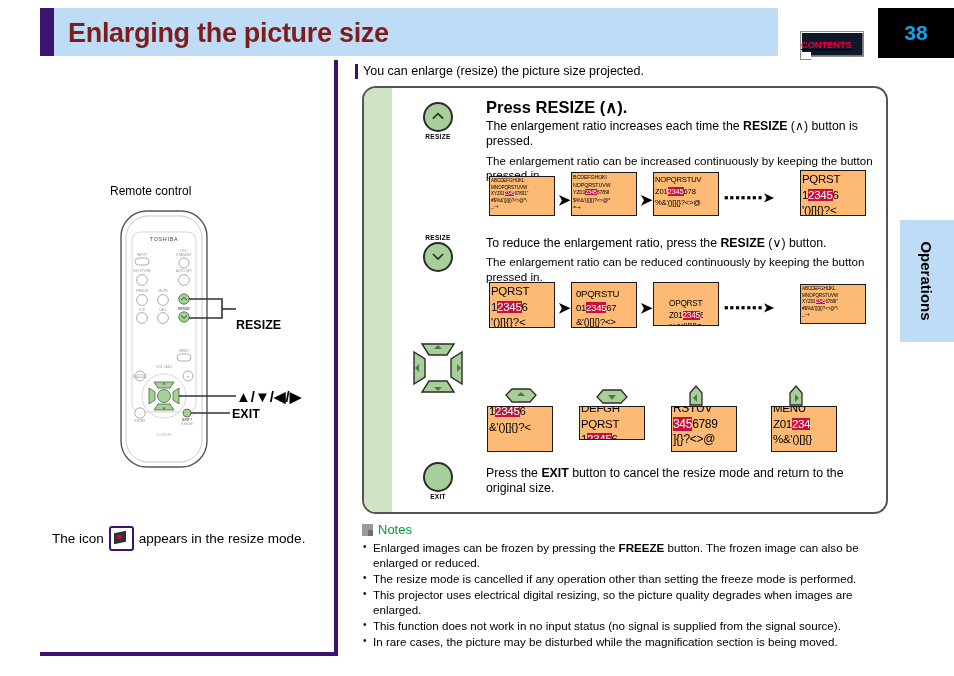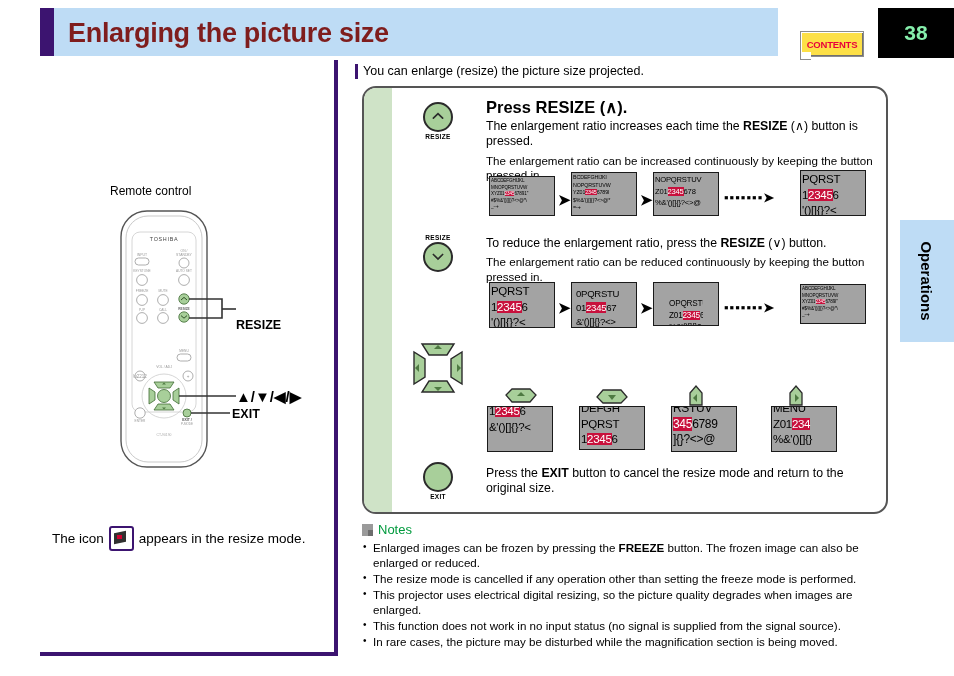--- a/index.html
+++ b/index.html
@@ -20,35 +20,36 @@
     position:absolute;left:40px;top:8px;width:14px;height:48px;
     background:#3c1470;
   }
   #page-title{
     position:absolute;left:68px;top:18px;
     font-size:27px;font-weight:bold;letter-spacing:-0.3px;
     color:#7f1d1d;
   }
   #contents-btn{
     position:absolute;left:800px;top:31px;width:62px;height:24px;
-    background:#fde047;border:1px solid #8c8c8c;
+    background:#0f172a;border:1px solid #8c8c8c;
     box-shadow:inset 1px 1px 0 #ffffff, inset -1px -1px 0 #707070;
-    display:flex;align-items:center;justify-content:center;
+    display:flex;align-items:center;
     cursor:pointer;
+    text-decoration:underline;
   }
   #contents-btn span{
     color:#e8003c;font-size:9.5px;font-weight:bold;letter-spacing:-0.2px;
   }
   #contents-tab{
     position:absolute;left:800px;top:52px;width:10px;height:7px;
     background:#ffffff;border-left:1px solid #8c8c8c;border-bottom:1px solid #8c8c8c;
   }
   #page-number{
     position:absolute;left:878px;top:8px;width:76px;height:50px;
-    background:#000;color:#86efac;
+    background:#000;color:#0ea5e9;
     display:flex;align-items:center;justify-content:center;
     font-size:21px;font-weight:bold;
   }
 
   
   #side-tab{
     position:absolute;left:900px;top:220px;width:54px;height:122px;
     background:#bedcf5;
   }
   #side-tab-label{
@@ -130,21 +131,21 @@
     transform:translate(-50%,-55%);
   }
   .step-body{position:absolute;}
   .step-title{font-size:16.5px;font-weight:bold;margin-bottom:2px;}
   .step-text{font-size:12.3px;line-height:1.25;}
   .step-sub{font-size:11.6px;line-height:1.25;margin-top:4px;}
   b{font-weight:bold;}
 
   
   .grid-img{
-    position:absolute;background:#a3a3a3;border:1px solid #1a1a1a;
+    position:absolute;background:#fdba74;border:1px solid #1a1a1a;
     overflow:hidden;font-family:"Liberation Sans", sans-serif;
     box-sizing:border-box;
   }
   .grid-img .row{white-space:nowrap;overflow:hidden;}
   .hl{background:#c8103c;color:#ffffff;}
   .seq-arrow{
     position:absolute;color:#000;font-size:15px;font-weight:bold;line-height:1;
   }
   .dots-arrow{
     position:absolute;font-size:13px;letter-spacing:1px;font-weight:bold;
@@ -397,21 +398,21 @@
   <svg class="dir-marker" style="left:424px;top:296px;" width="16" height="24" viewBox="0 0 16 24">
     <path d="M2 9 l6 -7 l6 7 v12 h-12 z" fill="#a8cf9a" stroke="#2b2b2b" stroke-width="1.3"></path>
     <path d="M7 10 v8 l4 -4 z" fill="#4e7a42"></path>
   </svg>
 
   <div class="grid-img" style="left:123px;top:318px;width:66px;height:46px;padding:1px;font-size:11.5px;line-height:15.5px;letter-spacing:-0.3px;">
     <div class="row" style="margin-top:-4px;">1<span class="hl">2345</span>6</div>
     <div class="row">&amp;'()[]{}?&lt;</div>
   </div>
 
-  <div class="grid-img" style="left:215px;top:318px;width:66px;height:44px;padding:1px;font-size:11.5px;line-height:15.5px;letter-spacing:-0.3px;">
+  <div class="grid-img" style="left:215px;top:318px;width:66px;height:34px;padding:1px;font-size:11.5px;line-height:15.5px;letter-spacing:-0.3px;">
     <div class="row" style="margin-top:-7px;">DEFGH</div>
     <div class="row">PQRST</div>
     <div class="row">1<span class="hl">2345</span>6</div>
   </div>
 
   <div class="grid-img" style="left:307px;top:318px;width:66px;height:46px;padding:1px;font-size:12px;line-height:15.5px;letter-spacing:-0.3px;">
     <div class="row" style="margin-top:-7px;">RSTUV</div>
     <div class="row"><span class="hl">345</span>6789</div>
     <div class="row">]{}?&lt;&gt;@</div>
   </div>

